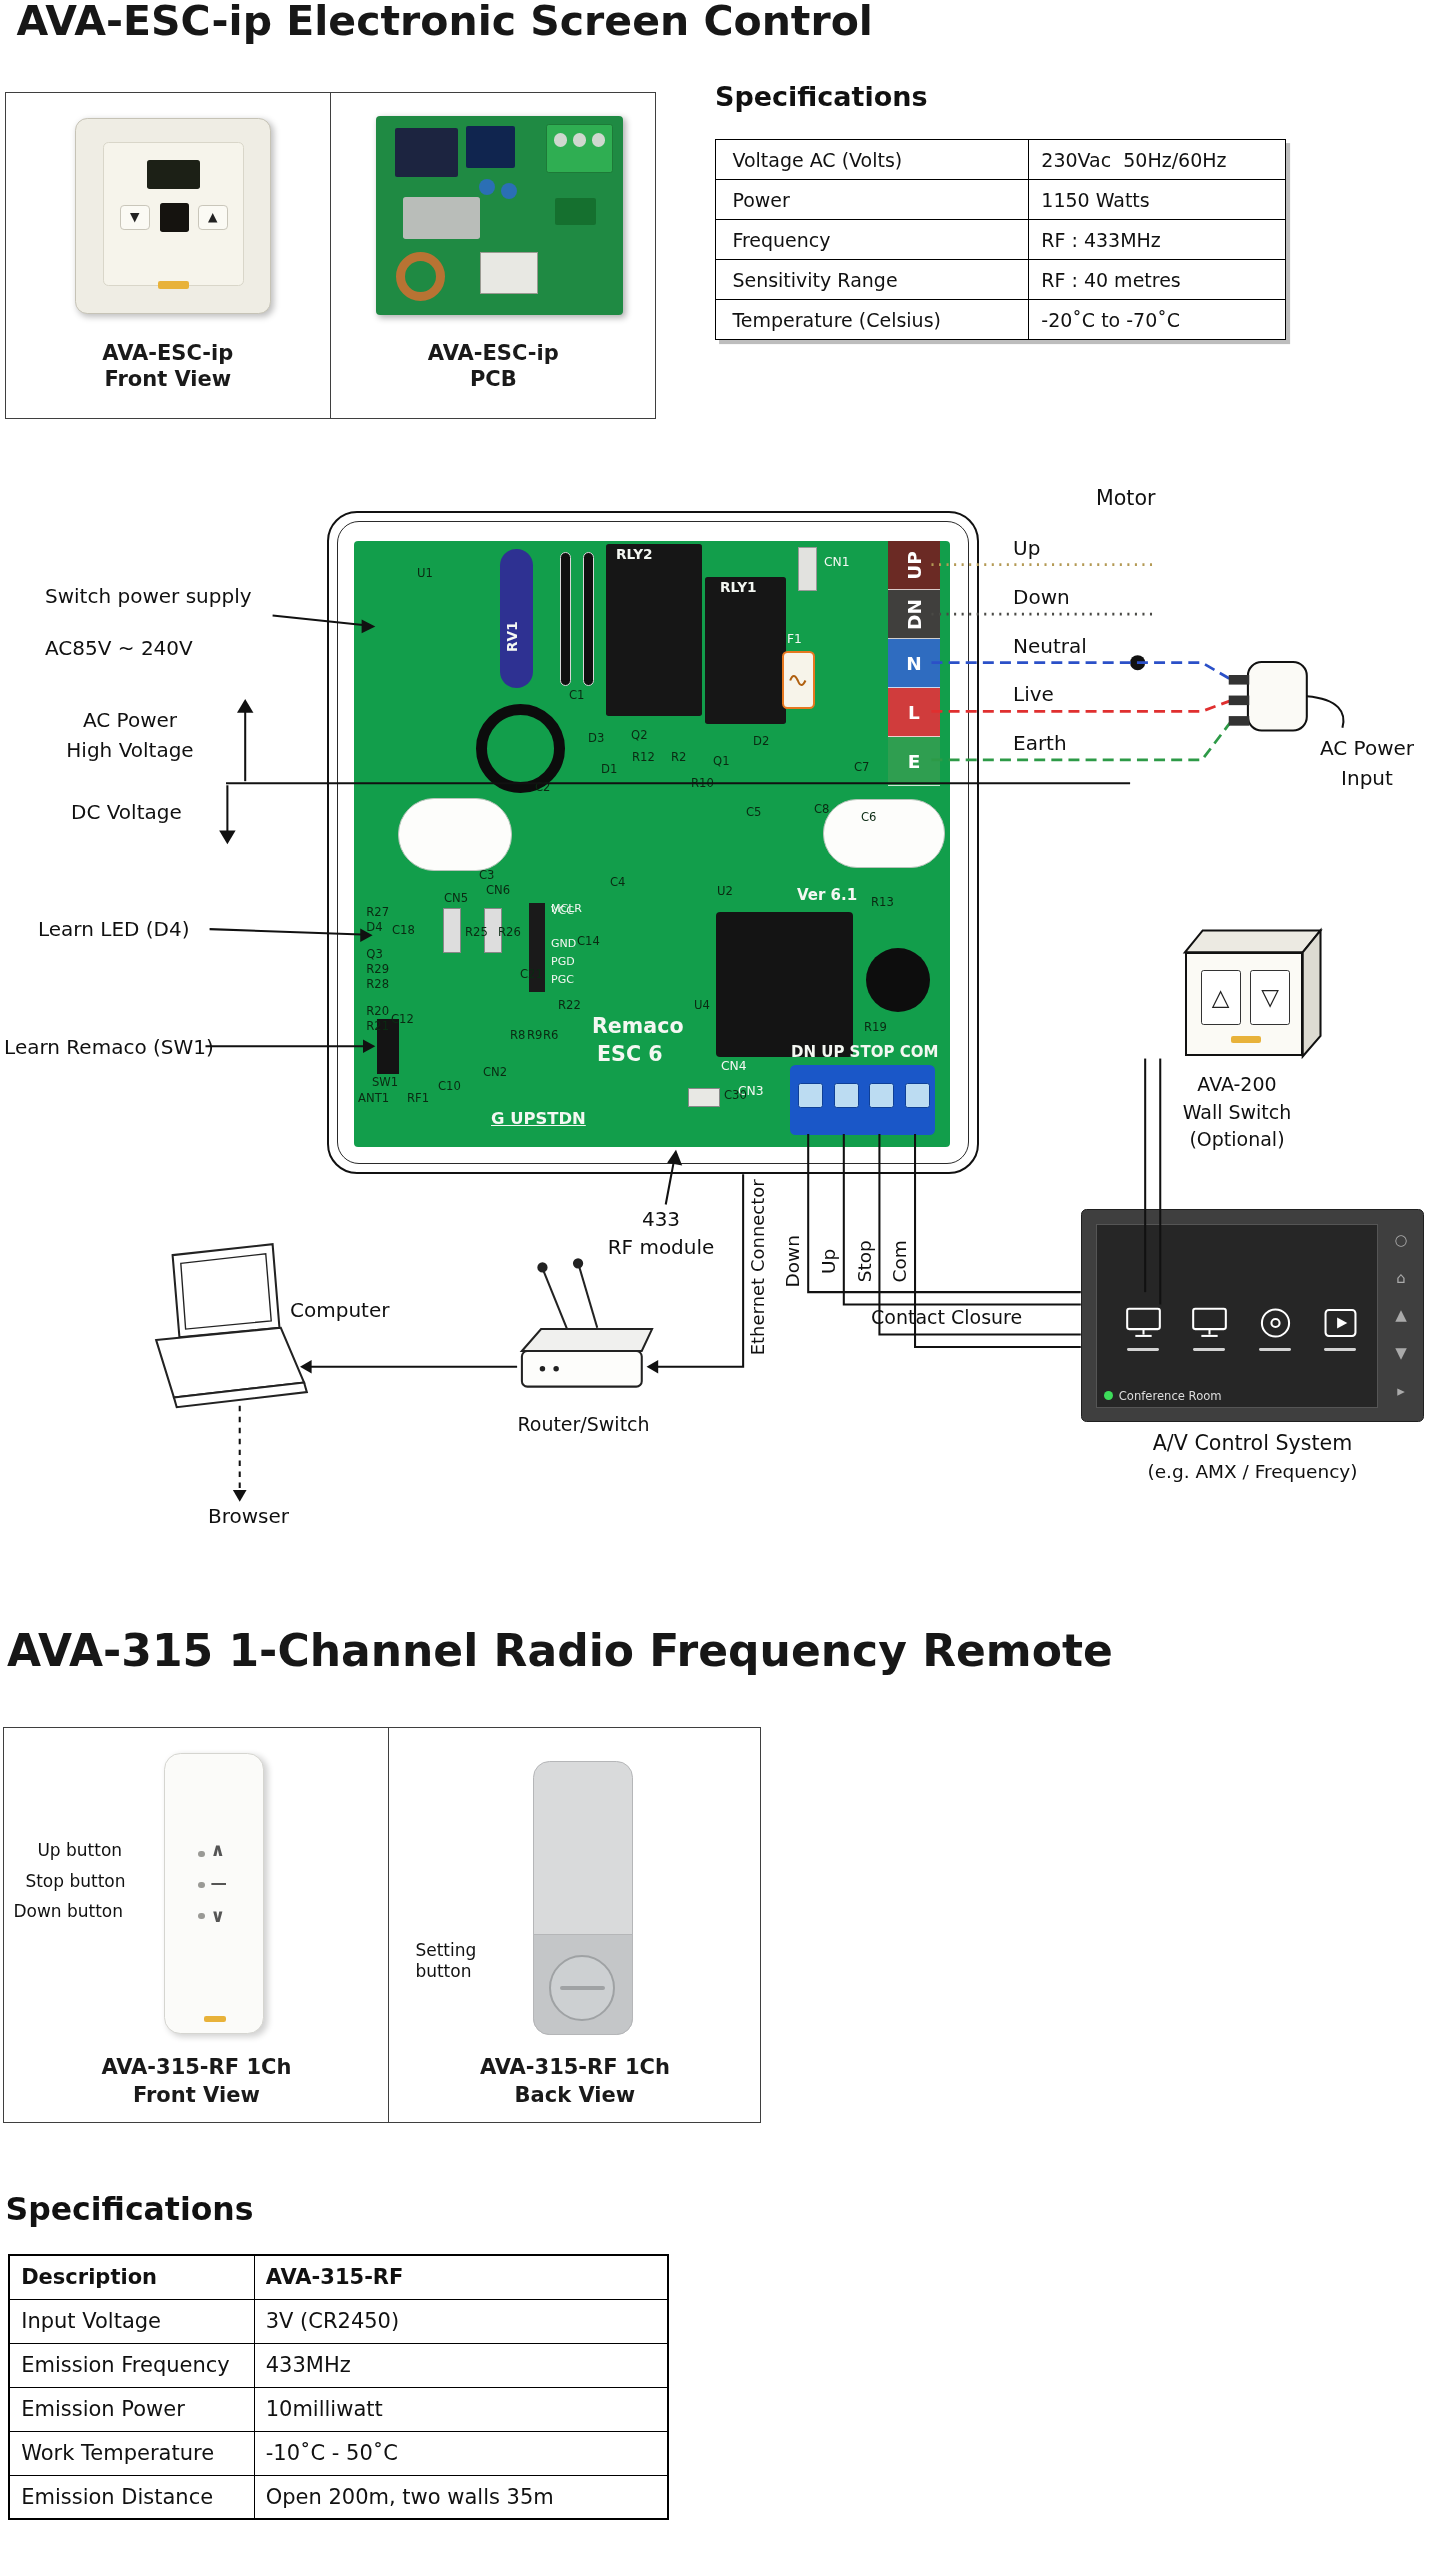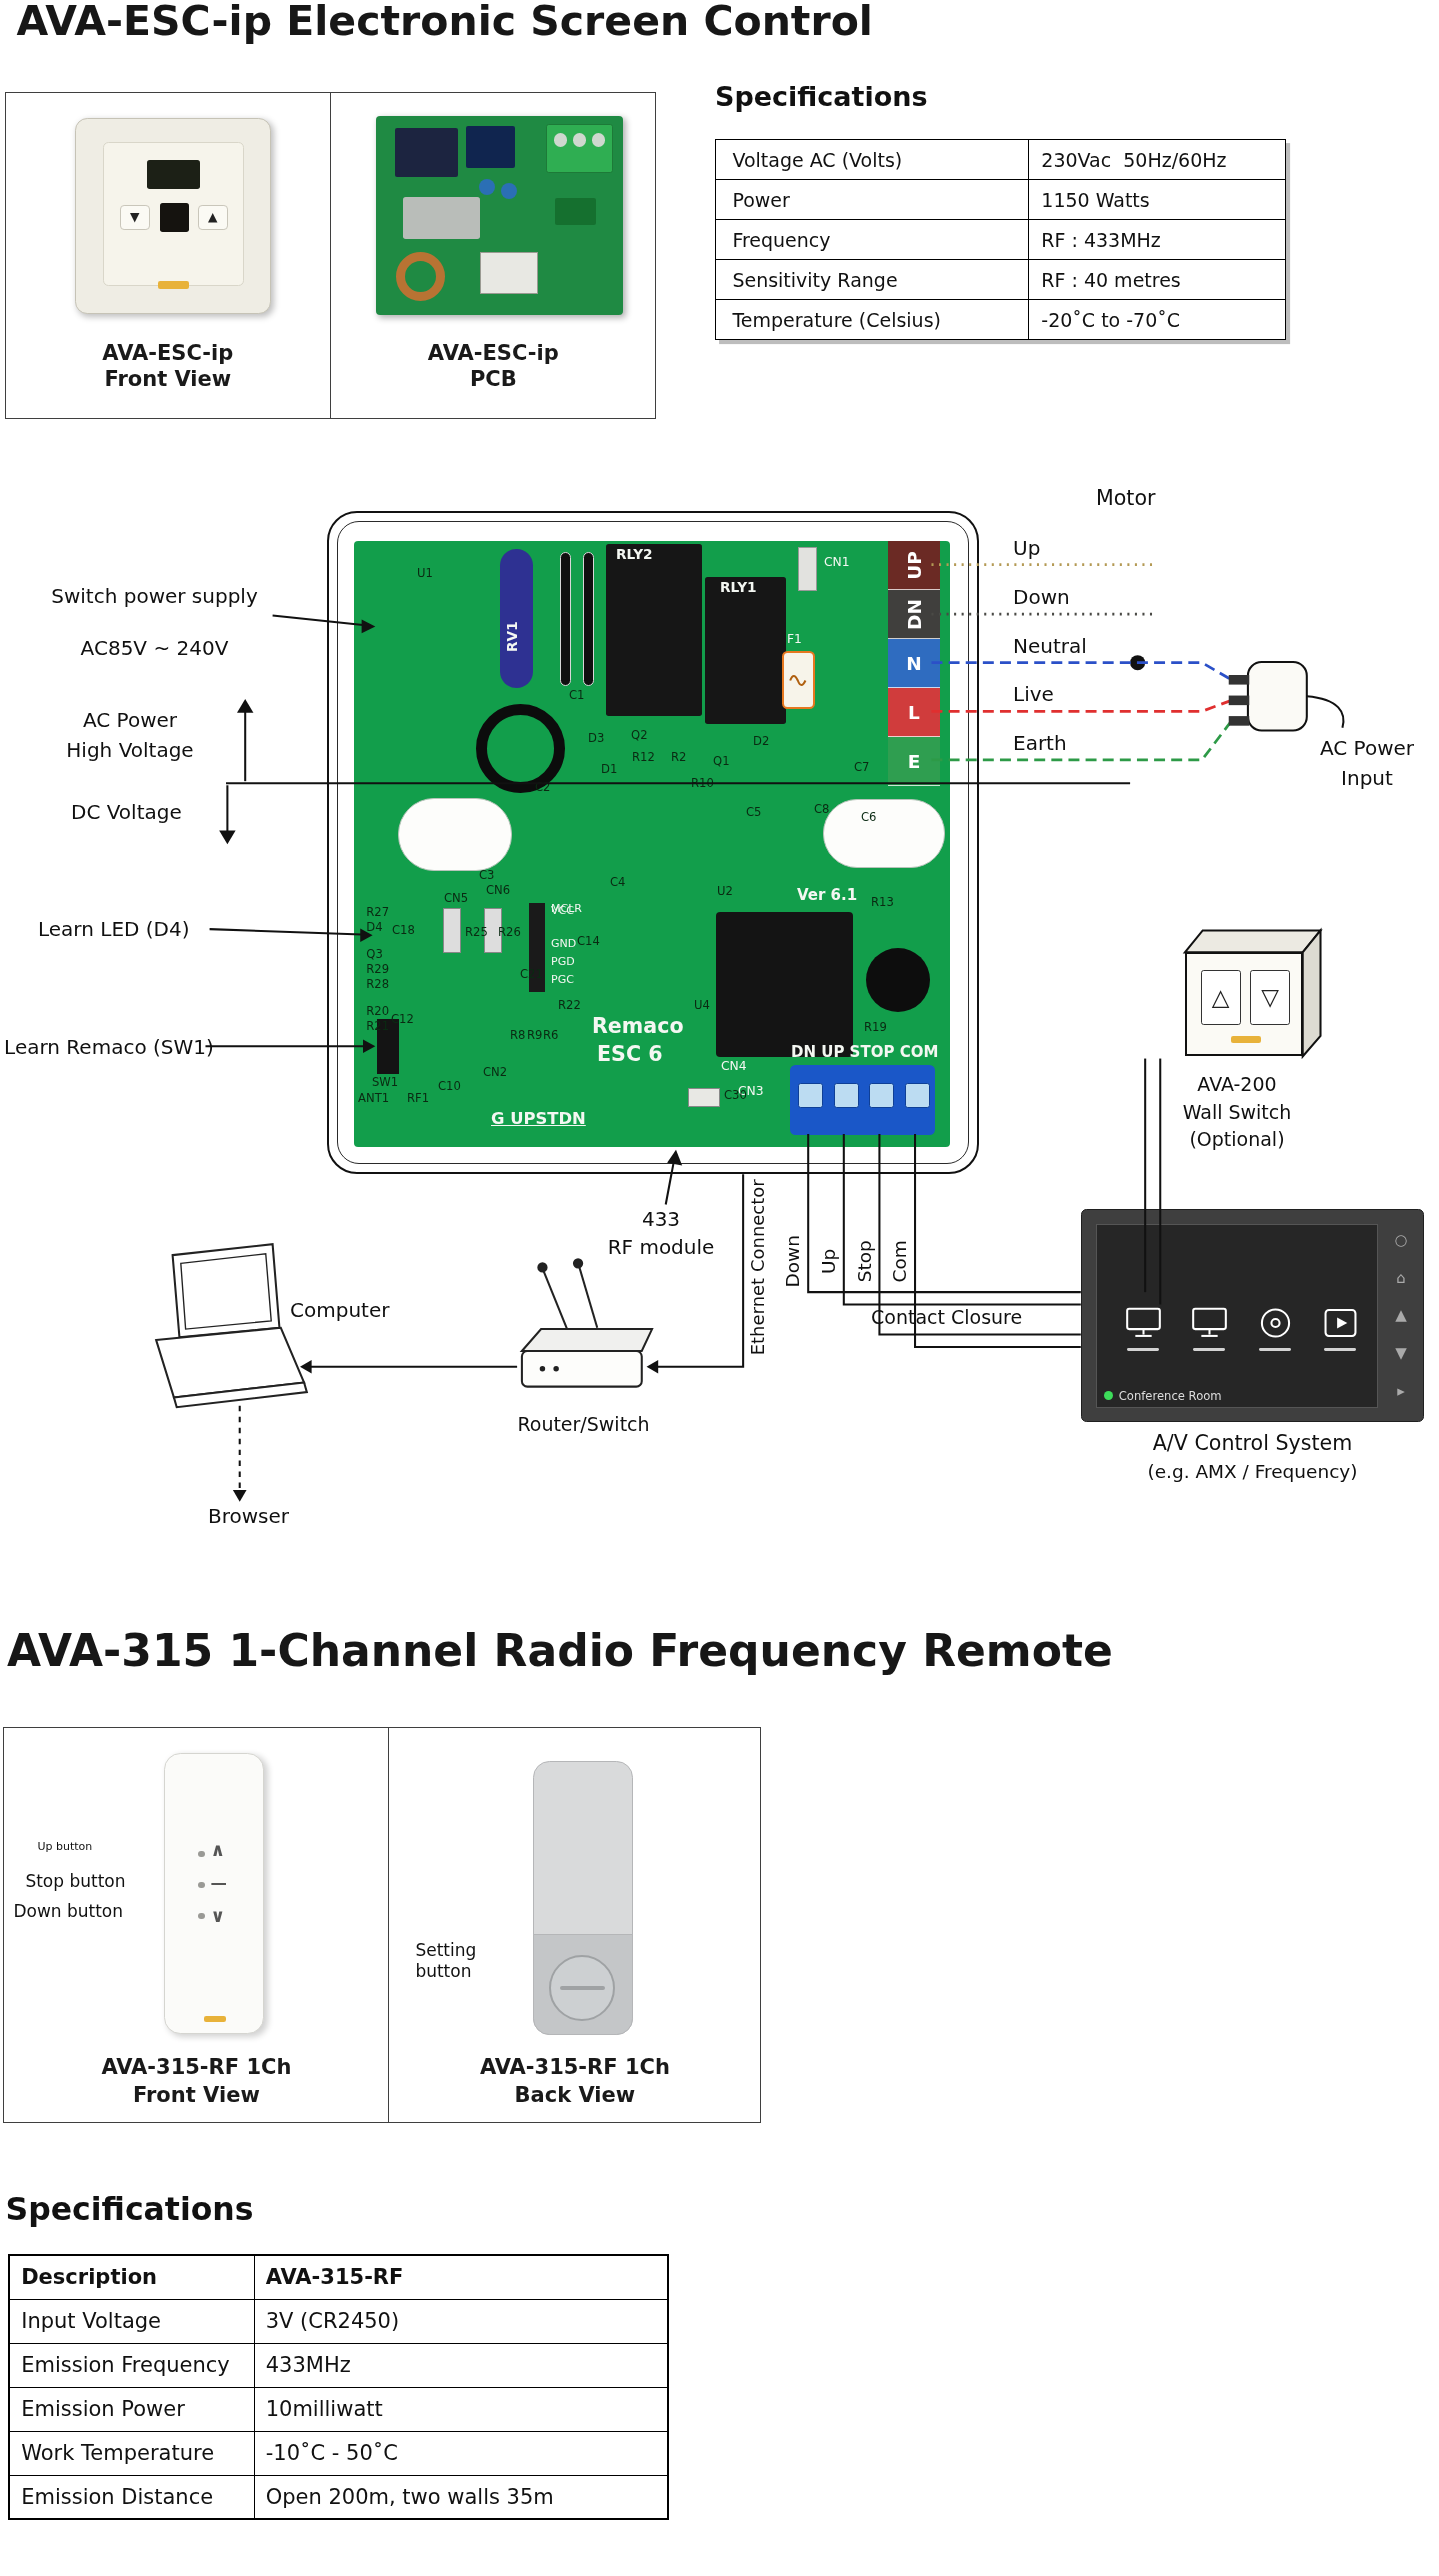--- a/index.html
+++ b/index.html
@@ -211,21 +211,21 @@
     <span class="silk" style="left: 243px; top: 503px; font-size: 20.6px; color: rgb(244, 247, 242); font-weight: bold;">ESC 6</span>
     <span class="silk" style="left: 340px; top: 459px; font-size: 11.6px; color: rgb(10, 42, 18);">U4</span>
     <span class="silk" style="left: 367px; top: 519px; font-size: 12.3px; color: rgb(244, 247, 242);">CN4</span>
     <span class="silk" style="left: 510px; top: 481px; font-size: 11.6px; color: rgb(10, 42, 18);">R19</span>
     <span class="silk" style="left: 384px; top: 544px; font-size: 12.3px; color: rgb(244, 247, 242);">CN3</span>
     <span class="silk" style="left: 370px; top: 549px; font-size: 11.6px; color: rgb(10, 42, 18);">C30</span>
     <span class="silk" style="left: 437px; top: 504px; font-size: 15px; color: rgb(244, 247, 242); font-weight: bold;">DN UP STOP COM</span>
     <span class="silk" style="left: 137px; top: 570px; font-size: 16.4px; color: rgb(244, 247, 242); font-weight: bold; text-decoration: underline;">G UPSTDN</span>
   </div>
 
-<div class="dlabel" style="left:45px;top:584px;width:219px;text-align:center">
+<div class="dlabel" style="left:45px;top:584px;width:219px;">
   <div>Switch power supply</div>
   <div style="margin-top:28px">AC85V ~ 240V</div>
 </div>
 <div class="dlabel" style="left:34px;top:708px;width:192px;text-align:center">
   <div>AC Power</div>
   <div style="margin-top:5.5px">High Voltage</div>
 </div>
 <div class="dlabel" style="left:71px;top:800px">DC Voltage</div>
 <div class="dlabel" style="left:38px;top:917px">Learn LED (D4)</div>
 <div class="dlabel" style="left:4.1px;top:1035px">Learn Remaco (SW1)</div>
@@ -404,21 +404,21 @@
 
   <div class="abs" style="left:160px;top:25px;width:100px;height:281px;background:#fbfbf9;border:1.4px solid #d5d5d0;border-radius:16.4px;box-shadow:3.4px 2.1px 6.2px rgba(0,0,0,.18)"></div>
   <div class="abs" style="left:194px;top:123px;width:6.2px;height:6.2px;border-radius:50%;background:#9a9a96"></div>
   <div class="abs" style="left:206px;top:111px;font-size:18px;color:#555;font-weight:bold">∧</div>
   <div class="abs" style="left:194px;top:154px;width:6.2px;height:6.2px;border-radius:50%;background:#9a9a96"></div>
   <div class="abs" style="left:206px;top:145px;font-size:16.4px;color:#555;font-weight:bold">—</div>
   <div class="abs" style="left:194px;top:185px;width:6.2px;height:6.2px;border-radius:50%;background:#9a9a96"></div>
   <div class="abs" style="left:206px;top:177px;font-size:18px;color:#555;font-weight:bold">∨</div>
   <div class="abs" style="left:200px;top:288px;width:22px;height:6.2px;background:#e8b23a;border-radius:2.1px"></div>
 
-  <div class="abs" style="left:33px;top:112px;font-size:11px">Up button</div>
+  <div class="abs" style="left:33px;top:112px;font-size:17px">Up button</div>
   <div class="abs" style="left:21px;top:143px;font-size:17px">Stop button</div>
   <div class="abs" style="left:9px;top:173px;font-size:17px">Down button</div>
 
   <div class="abs" style="left:529px;top:33px;width:100px;height:274px;background:#d9dadb;border:1.4px solid #b5b6b8;border-radius:16.4px"></div>
   <div class="abs" style="left:529px;top:206px;width:100px;height:101px;background:#c4c6c8;border:1.4px solid #b5b6b8;border-radius:0 0 16.4px 16.4px"></div>
   <div class="abs" style="left:545px;top:227px;width:66px;height:66px;border-radius:50%;background:#cdd0d2;border:2.1px solid #9fa2a4">
     <div class="abs" style="left:8.2px;top:29px;width:45px;height:4.1px;background:#9fa2a4;border-radius:2.1px"></div>
   </div>
   <div class="abs" style="left:411px;top:212px;font-size:17px">Setting</div>
   <div class="abs" style="left:411px;top:233px;font-size:17px">button</div>

